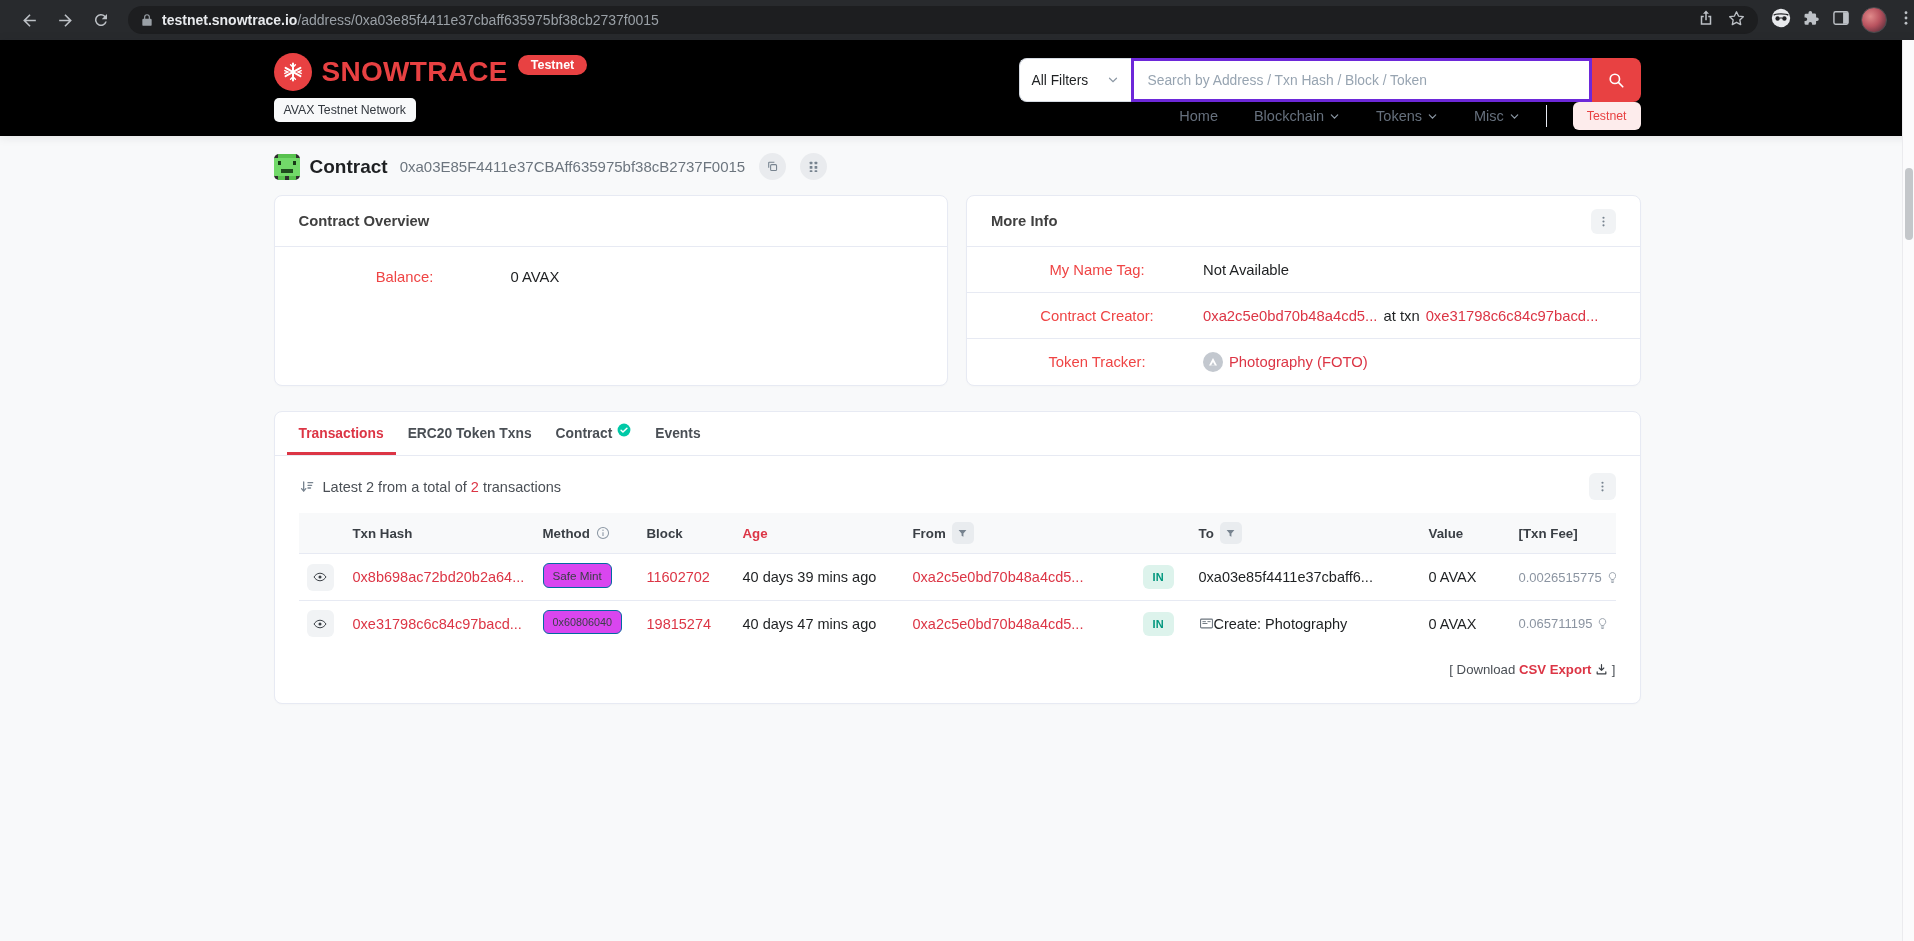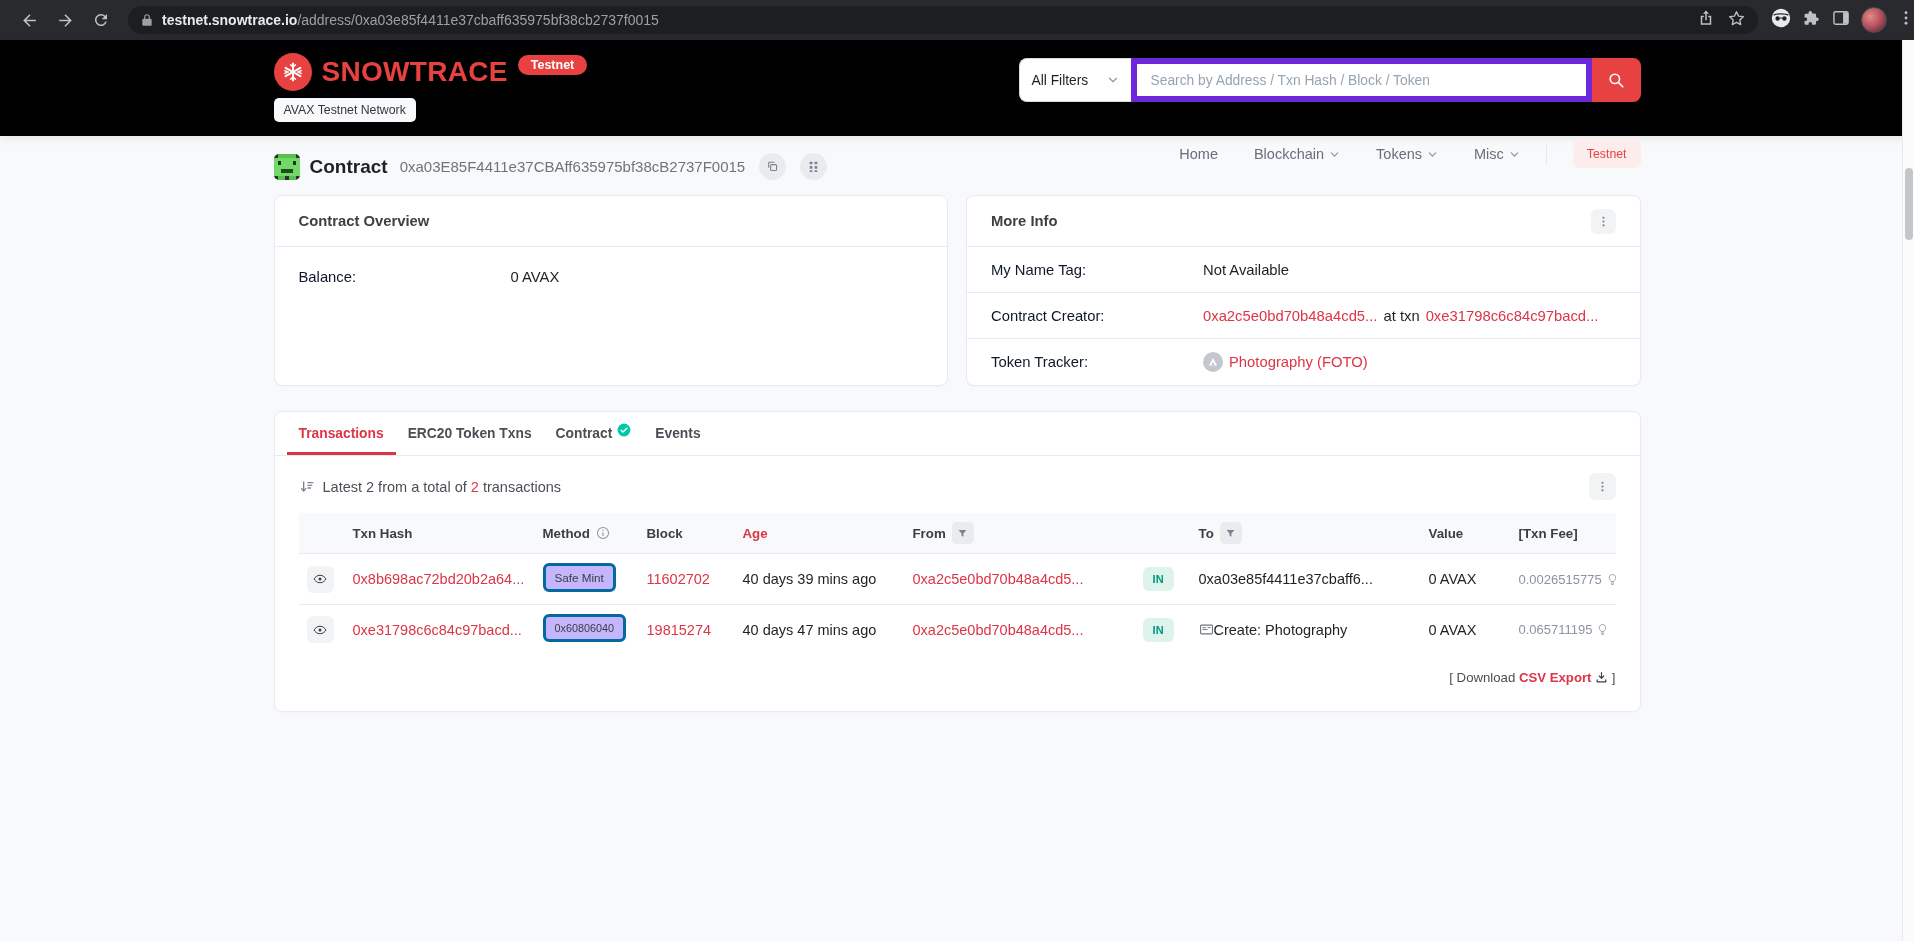--- a/index.html
+++ b/index.html
@@ -21,25 +21,25 @@
   .site-header { background:#000000; height:96px; position:relative; box-shadow:0 1px 10px rgba(30,30,40,.10); z-index:2; }
   .header-inner { width:1367px; margin:0 auto; position:relative; height:100%; }
   .logo-row { position:absolute; left:0; top:13px; display:flex; align-items:flex-start; gap:10px; }
   .logo-circle { width:38px; height:38px; border-radius:50%; background:#e84142; display:flex; align-items:center; justify-content:center; }
   .logo-word { font-size:28px; font-weight:800; color:#e84142; letter-spacing:.3px; line-height:38px; }
   .logo-badge { background:#e84142; color:#fff; font-size:12.5px; font-weight:700; padding:3px 13px; border-radius:999px; margin-top:2px; }
   .network-pill { position:absolute; left:0; top:58px; background:#f8f9fa; color:#33383f; font-size:12.3px; padding:5px 10px; border-radius:5px; }
 
   .search-box { position:absolute; right:0; top:18px; width:622px; height:44px; display:flex; }
   .search-filter { width:112px; border:1px solid #d5dae2; border-right:none; border-radius:8px 0 0 8px; background:#fff; display:flex; align-items:center; justify-content:space-between; padding:0 12px; font-size:13.8px; color:#1e2022; cursor:pointer; }
-  .search-input { flex:1; border:6px solid #6d28d9; border-radius:0; padding:0 14px; font-size:13.8px; color:#1e2022; font-family:"Liberation Sans",sans-serif; outline:none; }
+  .search-input { flex:1; border:3px solid #6d28d9; border-radius:0; padding:0 14px; font-size:13.8px; color:#1e2022; font-family:"Liberation Sans",sans-serif; outline:none; }
   .search-input::placeholder { color:#97a4b1; }
   .search-btn { width:49px; border:none; background:#e84142; border-radius:0 8px 8px 0; display:flex; align-items:center; justify-content:center; cursor:pointer; }
 
-  .nav-row { position:absolute; right:0; top:62px; display:flex; align-items:center; gap:36px;margin-top:38px; }
+  .nav-row { position:absolute; right:0; top:62px; display:flex; align-items:center; gap:36px; }
   .nav-item { font-size:14.5px; color:#66707d; display:flex; align-items:center; gap:5px; cursor:pointer; }
   .nav-divider { width:1px; height:22px; background:#e7eaf3; margin:0 -10px; }
   .nav-testnet { background:#fdecec; color:#e84142; font-size:12.3px; padding:7px 14px; border-radius:6px; cursor:pointer; }
 
   
   .page { background:#f8f9fa; height:805px; padding-top:17px; }
   .container { width:1367px; margin:0 auto; }
 
   .title-row { display:flex; align-items:center; gap:10px; margin-bottom:15px; }
   .identicon { border-radius:5px; overflow:hidden; display:block; }
@@ -48,21 +48,21 @@
   .round-btn { width:27px; height:27px; border-radius:50%; background:#e9ebee; border:none; display:flex; align-items:center; justify-content:center; color:#77838f; cursor:pointer; margin-left:4px; }
 
   .cards { display:grid; grid-template-columns:1fr 1fr; gap:18px; align-items:start; }
   .card { background:#fff; border:1px solid #e7eaf3; border-radius:8px; box-shadow:0 1px 2px rgba(0,0,0,.02); }
   .card-header { min-height:51px; padding:0 24px; border-bottom:1px solid #e7eaf3; display:flex; justify-content:space-between; align-items:center; }
   .card-title { font-size:14.8px; font-weight:700; color:#404040; }
   .sq-btn { width:25px; height:25px; border-radius:6px; background:#f1f3f5; border:none; display:flex; align-items:center; justify-content:center; color:#77838f; cursor:pointer; }
 
   .ov-body { height:138px; padding:22px 24px; }
   .info-row { display:flex; align-items:center; font-size:14.8px; }
-  .info-label { width:212px; flex:0 0 212px; color:#0f172a; }
+  .info-label { width:212px; flex:0 0 212px; color:#ef4444;text-align:center; }
   .info-value { color:#1e2022; display:flex; align-items:center; gap:6px; }
 
   .mi-row { display:flex; align-items:center; padding:0 24px; height:46px; border-bottom:1px solid #e7eaf3; font-size:14.8px; }
   .mi-row:last-child { border-bottom:none; }
 
   a.red-link, .red-link { color:#dc3545; text-decoration:none; cursor:pointer; }
   .token-logo { width:20px; height:20px; border-radius:50%; background:#c3c8cf; display:inline-flex; align-items:center; justify-content:center; }
 
   
   .main-card { margin-top:25px; }
@@ -73,21 +73,21 @@
   .list-head { display:flex; justify-content:space-between; align-items:center; padding:17px 24px 9px; }
   .list-summary { display:flex; align-items:center; gap:8px; font-size:14.5px; color:#4a4f55; }
   .red-text { color:#dc3545; }
 
   table.tx { width:calc(100% - 48px); margin:4px 24px 0; border-collapse:collapse; table-layout:fixed; }
   .tx thead th { background:#f8f9fa; font-size:13.3px; font-weight:700; color:#3a3f45; text-align:left; padding:9px 8px; white-space:nowrap; }
   .tx td { padding:9px 8px; font-size:14.5px; color:#1e2022; border-top:1px solid #e7eaf3; white-space:nowrap; overflow:hidden; vertical-align:middle; }
   .th-flex { display:flex; align-items:center; gap:6px; }
   .funnel-btn { width:22px; height:22px; border-radius:5px; background:#e9ecef; border:none; display:flex; align-items:center; justify-content:center; color:#77838f; cursor:pointer; }
   .eye-btn { width:27px; height:27px; border-radius:6px; background:#f1f3f5; border:none; display:flex; align-items:center; justify-content:center; color:#3a3f45; cursor:pointer; }
-  .method-badge { display:inline-block; background:#c4b5fd; border:3px solid #0369a1; border-radius:6px; font-size:11.7px; color:#3a3f45; padding:5px 9px; max-width:96px; overflow:hidden; text-overflow:ellipsis; }
+  .method-badge { display:inline-block; background:#d946ef; border:1px solid #0369a1; border-radius:6px; font-size:11.7px; color:#3a3f45; padding:5px 9px; max-width:96px; overflow:hidden; text-overflow:ellipsis; }
   .dir-badge { display:inline-block; background:#ddf3ec; color:#02977e; font-size:11px; font-weight:700; border-radius:6px; padding:6px 10px; letter-spacing:.3px; }
   .fee-cell { color:#8b94a1; font-size:13px; display:flex; align-items:center; gap:4px; }
   .to-flex { display:flex; align-items:center; overflow:hidden; }
 
   .csv-row { text-align:right; padding:16px 24px 26px; font-size:13.2px; color:#4a4f55; }
   .csv-row .red-link { font-weight:700; }
 
   
   .scrollbar { position:absolute; right:0; top:40px; bottom:0; width:12px; background:#fbfbfc; border-left:1px solid #ebebee; z-index:5; }
   .scroll-thumb { position:absolute; top:128px; left:2px; width:8px; height:72px; border-radius:4px; background:#c4c7ca; }

